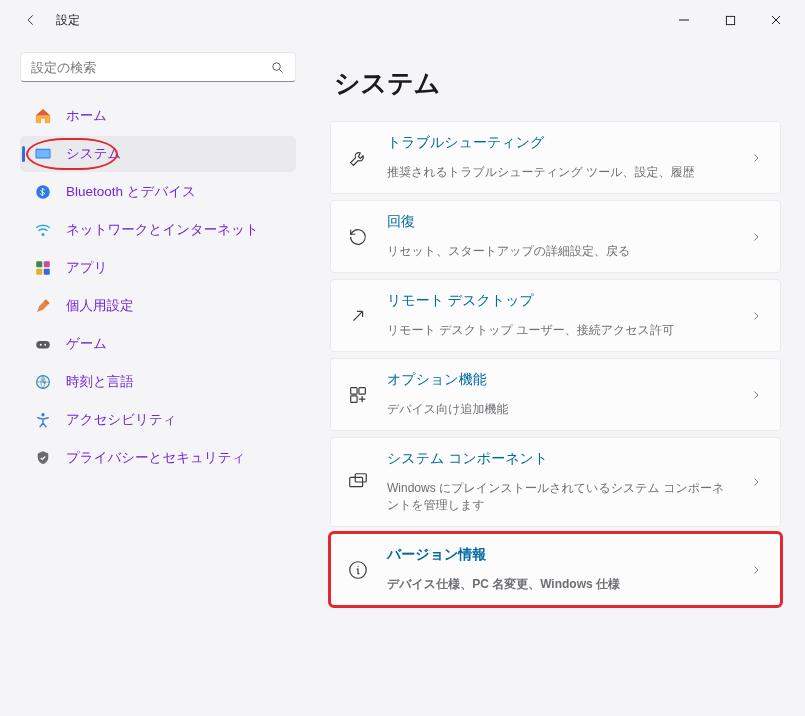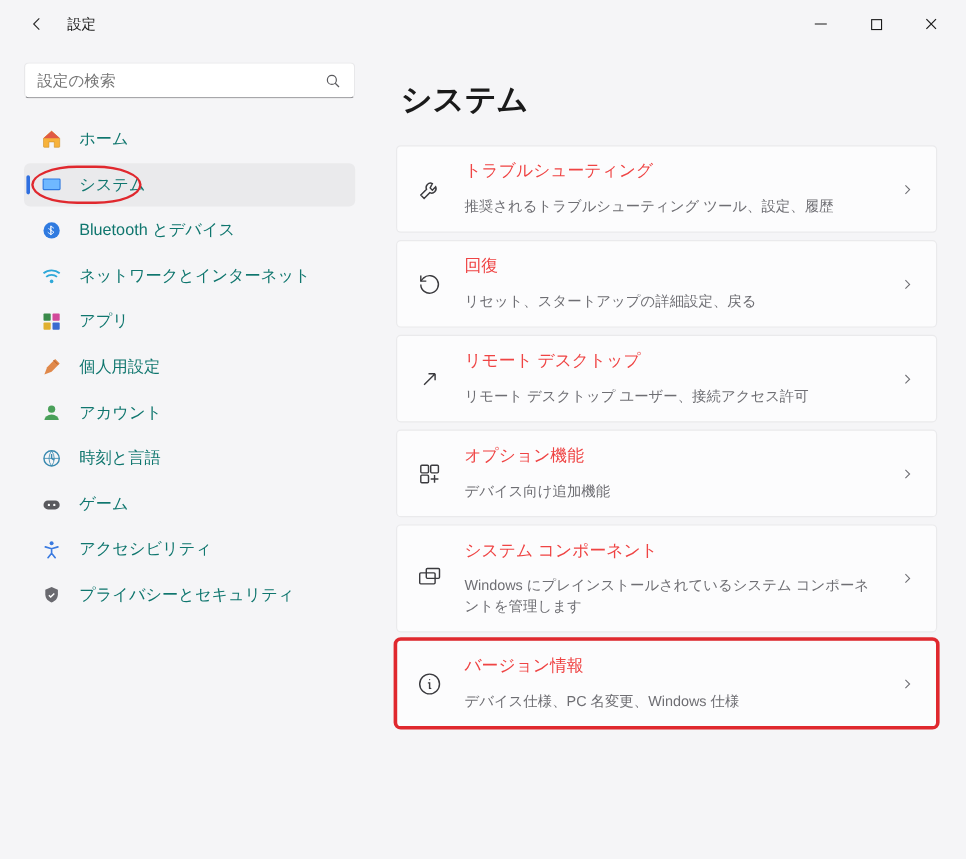--- a/index.html
+++ b/index.html
@@ -90,21 +90,21 @@
   .search .icon { width:16px; height:16px; display:flex; align-items:center; justify-content:center; color:#5a5a5e; }
 
   .nav { display:flex; flex-direction:column; gap:2px; }
   .nav-item {
     display:flex; align-items:center;
     gap:14px;
     padding: 9px 12px 9px 14px;
     margin: 0 6px;
     border-radius: 5px;
     position:relative;
-    color:#0f766e;
+    color:#6d28d9;
     cursor:pointer;
   }
   .nav-item.selected { background:#eaeaec; }
   .nav-item.selected::before{
     content:"";
     position:absolute; left:2px; top:10px; bottom:10px;
     width:3px; border-radius:2px; background:#2f6fe0;
   }
   .nav-item .icon { width:18px; height:18px; display:flex; align-items:center; justify-content:center; }
   .nav-item .label { font-size:13.5px; }
@@ -131,24 +131,24 @@
     background:#fcfcfd;
     border:1px solid #eaeaec;
     border-radius:4px;
     padding: 12px 16px;
     gap: 18px;
     cursor:pointer;
     min-height:62px;
   }
   .card .icon { width:22px; height:22px; display:flex; align-items:center; justify-content:center; color:#3a3a3e; }
   .card .text { flex:1; }
-  .card .title { font-size:14px; color:#ef4444; }
+  .card .title { font-size:14px; color:#0369a1; }
   .card .sub { font-size:12px; color:#6e6e73; margin-top:12px; }
   .card .chev { width:14px; color:#6e6e73; }
-  .card.highlight { outline:3px solid #e0282e; outline-offset:-1px; }
+  .card.highlight { outline:3px solid #e0282e; outline-offset:-1px;font-weight:bold; }
 
   svg { display:block; }
 </style>
 </head>
 <body>
 
 <div class="titlebar">
   <div class="titlebar-left">
     <div class="back">
       <svg width="14" height="14" viewBox="0 0 24 24" fill="none" stroke="#2a2a2a" stroke-width="1.6">
@@ -249,50 +249,41 @@
       <div class="nav-item">
         <span class="icon">
           <svg width="18" height="18" viewBox="0 0 24 24">
               <path d="M4 20l3-8 9-9 5 5-9 9-8 3z" fill="#e0884a"></path>
               <path d="M14 4l5 5" stroke="#b05a20" stroke-width="1"></path>
             </svg>
         </span>
         <span class="label">個人用設定</span>
       </div>
 
-      <div class="nav-item">
-        <span class="icon">
-          <svg width="18" height="18" viewBox="0 0 24 24">
-              <circle cx="12" cy="8" r="4" fill="#4aa05a"></circle>
-              <path d="M4 20a8 6 0 0 1 16 0z" fill="#4aa05a"></path>
-            </svg>
-        </span>
-        <span class="label">アカウント</span>
+
+      <div class="nav-item">
+        <span class="icon">
+          <svg width="18" height="18" viewBox="0 0 24 24">
+              <rect x="3" y="8" width="18" height="10" rx="5" fill="#5a5a5e"></rect>
+              <circle cx="9" cy="13" r="1.3" fill="#fff"></circle>
+              <circle cx="15" cy="13" r="1.3" fill="#fff"></circle>
+            </svg>
+        </span>
+        <span class="label">ゲーム</span>
       </div>
 
       <div class="nav-item">
         <span class="icon">
           <svg width="18" height="18" viewBox="0 0 24 24">
               <circle cx="12" cy="12" r="8.5" fill="none" stroke="#3a8ab0" stroke-width="1.6"></circle>
               <path d="M12 7v5l3 2" stroke="#3a8ab0" stroke-width="1.6" fill="none"></path>
               <path d="M3.5 12h17M12 3.5a14 14 0 0 1 0 17M12 3.5a14 14 0 0 0 0 17" stroke="#3a8ab0" stroke-width="0.9" fill="none"></path>
             </svg>
         </span>
         <span class="label">時刻と言語</span>
-      </div>
-
-      <div class="nav-item">
-        <span class="icon">
-          <svg width="18" height="18" viewBox="0 0 24 24">
-              <rect x="3" y="8" width="18" height="10" rx="5" fill="#5a5a5e"></rect>
-              <circle cx="9" cy="13" r="1.3" fill="#fff"></circle>
-              <circle cx="15" cy="13" r="1.3" fill="#fff"></circle>
-            </svg>
-        </span>
-        <span class="label">ゲーム</span>
       </div>
 
       <div class="nav-item">
         <span class="icon">
           <svg width="18" height="18" viewBox="0 0 24 24">
               <circle cx="12" cy="5" r="2.2" fill="#3a7ae0"></circle>
               <path d="M5 9l7 2 7-2M12 11v5m-4 5 4-5 4 5" stroke="#3a7ae0" stroke-width="1.8" fill="none" stroke-linecap="round"></path>
             </svg>
         </span>
         <span class="label">アクセシビリティ</span>

